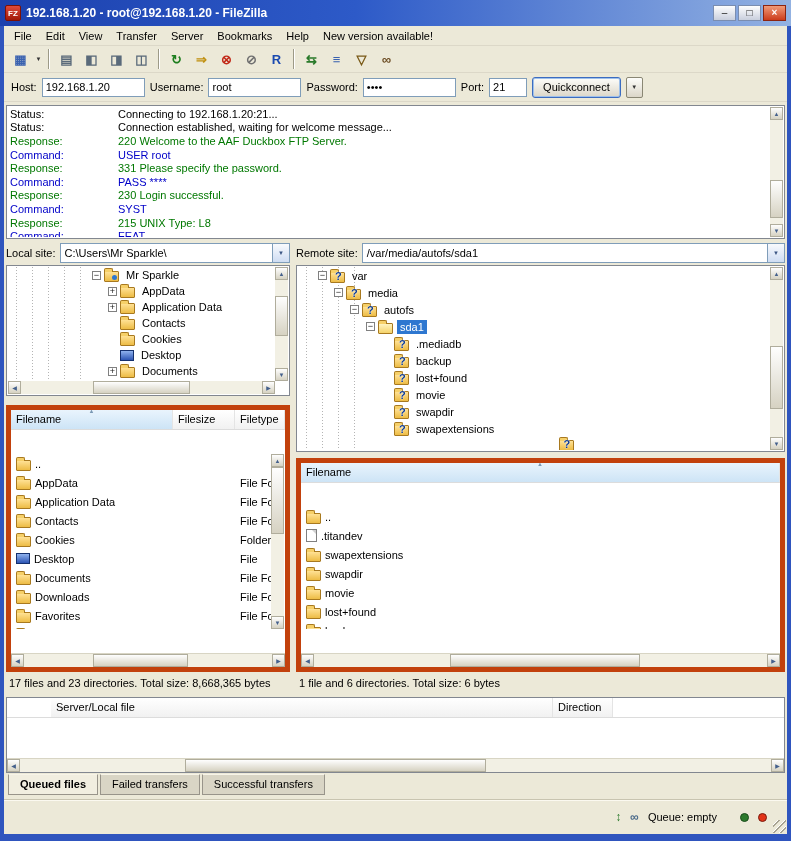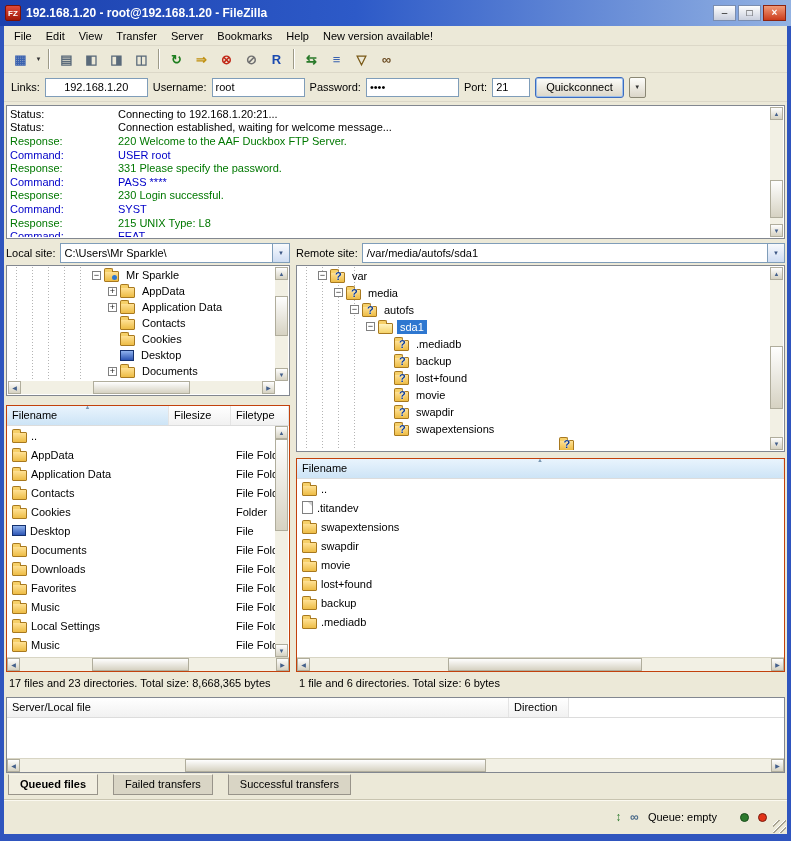--- a/index.html
+++ b/index.html
@@ -113,49 +113,49 @@
   .i-q::after { content:"?"; position:absolute; left:4px; top:-3px; font-weight:bold; font-size:11px;
     color:#123c8c; text-shadow:0 0 1px #fff,0 0 1px #fff; }
   .i-user::after { content:""; position:absolute; right:1px; bottom:1px; width:5px; height:5px;
     border-radius:50%; background:#2e77d0; }
   .i-desktop { width:14px; height:11px; background:linear-gradient(#8fb2ee,#2d55b4); border:1px solid #14306e; }
   .i-file { width:11px; height:13px; background:#fff; border:1px solid #808080; position:relative; }
   .i-file::after { content:""; position:absolute; top:0; right:0; width:0; height:0;
     border-top:4px solid #d0d0d0; border-left:4px solid transparent; }
 
   
-  .list { background:#fff; border:1px solid #c2410c; display:flex; flex-direction:column; overflow:hidden; flex:none; }
+  .list { background:#fff; border:5px solid #c2410c; display:flex; flex-direction:column; overflow:hidden; flex:none;gap:24px; }
   .list.local-list { height:267px; margin-top:9px; }
   .list.remote-list { height:214px; margin-top:6px; }
   .list-header { flex:none; height:20px; display:flex; border-bottom:1px solid #dcdcdc; }
   .hcell { flex:none; padding:3px 5px; background:linear-gradient(#ffffff,#f1f1f1);
     border-right:1px solid #e4e4e4; position:relative; white-space:nowrap; overflow:visible; }
   .hcell.sorted { background:linear-gradient(#e9f4fd,#cde4f6); }
   .sortmark { position:absolute; top:-2px; left:50%; transform:translateX(-50%); font-size:6px; color:#7a98b4; }
   .c-name { width:162px; }
   .c-size { width:62px; }
-  .qc1 { width:502px; }
+  .qc1 { width:502px;margin-left:44px; }
   .qc2 { width:60px; }
   .grow { flex:1; min-width:0; }
   .list-body { flex:1; position:relative; overflow:hidden; }
   .list-rows { position:absolute; left:0; right:0; top:0; bottom:0; overflow:hidden; }
   .local-list .list-rows { right:13px; }
   .list-row { height:19px; display:flex; align-items:center; }
   .cell { flex:none; padding:0 5px; display:flex; align-items:center; gap:4px;
     overflow:hidden; white-space:nowrap; }
   .cell .ticon { margin-right:0; }
 
   .pane-status { flex:none; height:21px; display:flex; align-items:center; padding:2px 3px; }
 
   
   .queue { flex:none; height:76px; margin:4px 2px 0; background:#fff; border:1px solid #828790;
     display:flex; flex-direction:column; }
   .queue-body { flex:1; }
 
-  .tabs { flex:none; height:26px; display:flex; align-items:flex-start; gap:15px; padding:1px 4px 0; }
+  .tabs { flex:none; height:26px; display:flex; align-items:flex-start; gap:2px; padding:1px 4px 0; }
   .tab { padding:3px 11px 4px; background:#d9d5c5; border:1px solid #98948a; border-top-color:#f7f4e8;
     white-space:nowrap; }
   .tab.active { background:#f1eee0; font-weight:bold; }
 
   
   .statusbar { flex:1; display:flex; align-items:center; justify-content:flex-end; gap:9px;
     padding:0 20px 0 8px; position:relative; border-top:1px solid #c8c4b0; box-shadow:inset 0 1px 0 #fbf9f0; }
   .ic-activity { color:#2a7a2a; font-weight:bold; font-size:12px; }
   .ic-speed { color:#4a6a8a; font-weight:bold; font-size:12px; }
   .sb-text { margin-right:14px; }
@@ -235,22 +235,22 @@
         </div>
         <div class="tb-btn">
           <span class="tb-glyph" style="color: rgb(122, 90, 24);">▽</span>
         </div>
         <div class="tb-btn">
           <span class="tb-glyph" style="color: rgb(106, 74, 32);">∞</span>
         </div>
       </div>
 
     <div class="quickbar">
-      <span class="qc-label">Links:</span>
-      <input class="qc-input" style="width: 103px; text-align: center;" value="192.168.1.20">
+      <span class="qc-label">Host:</span>
+      <input class="qc-input" style="width: 103px;" value="192.168.1.20">
       <span class="qc-label">Username:</span>
       <input class="qc-input" style="width: 93px;" value="root">
       <span class="qc-label">Password:</span>
       <input class="qc-input" style="width: 93px;" value="••••">
       <span class="qc-label">Port:</span>
       <input class="qc-input" style="width: 38px;" value="21">
       <div class="qc-btn">Quickconnect</div>
       <div class="qc-drop">▼</div>
     </div>
 

